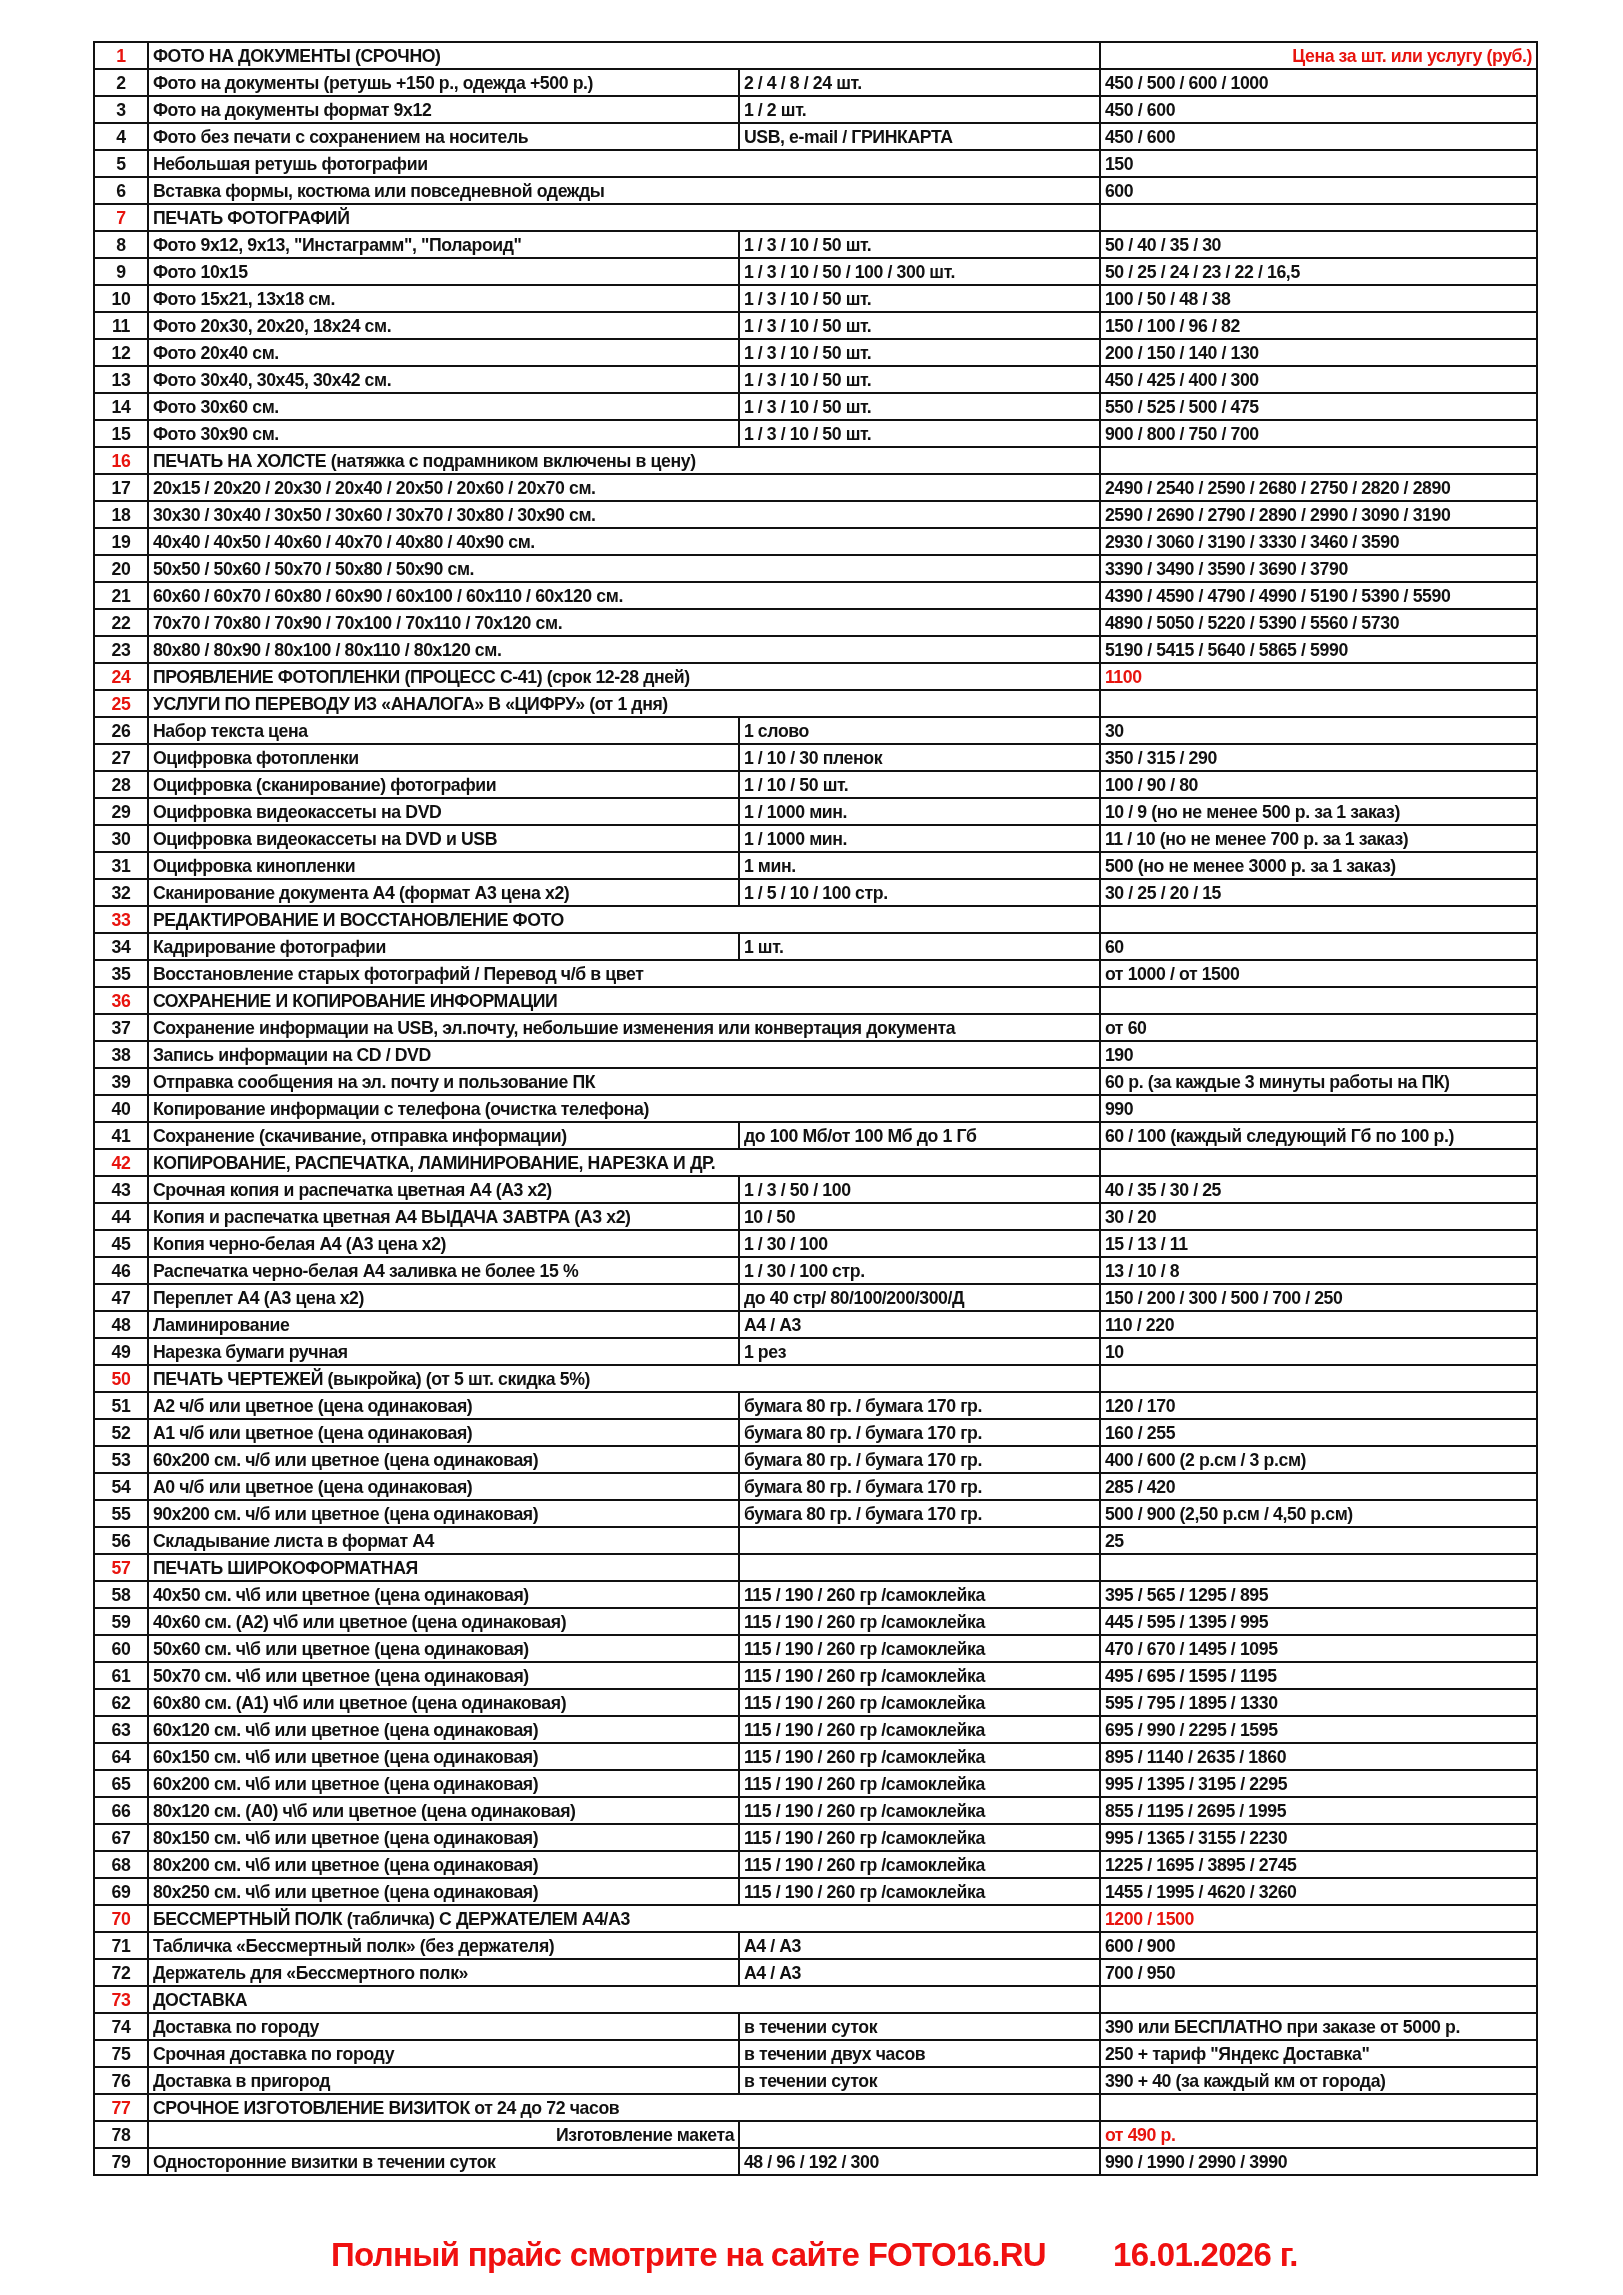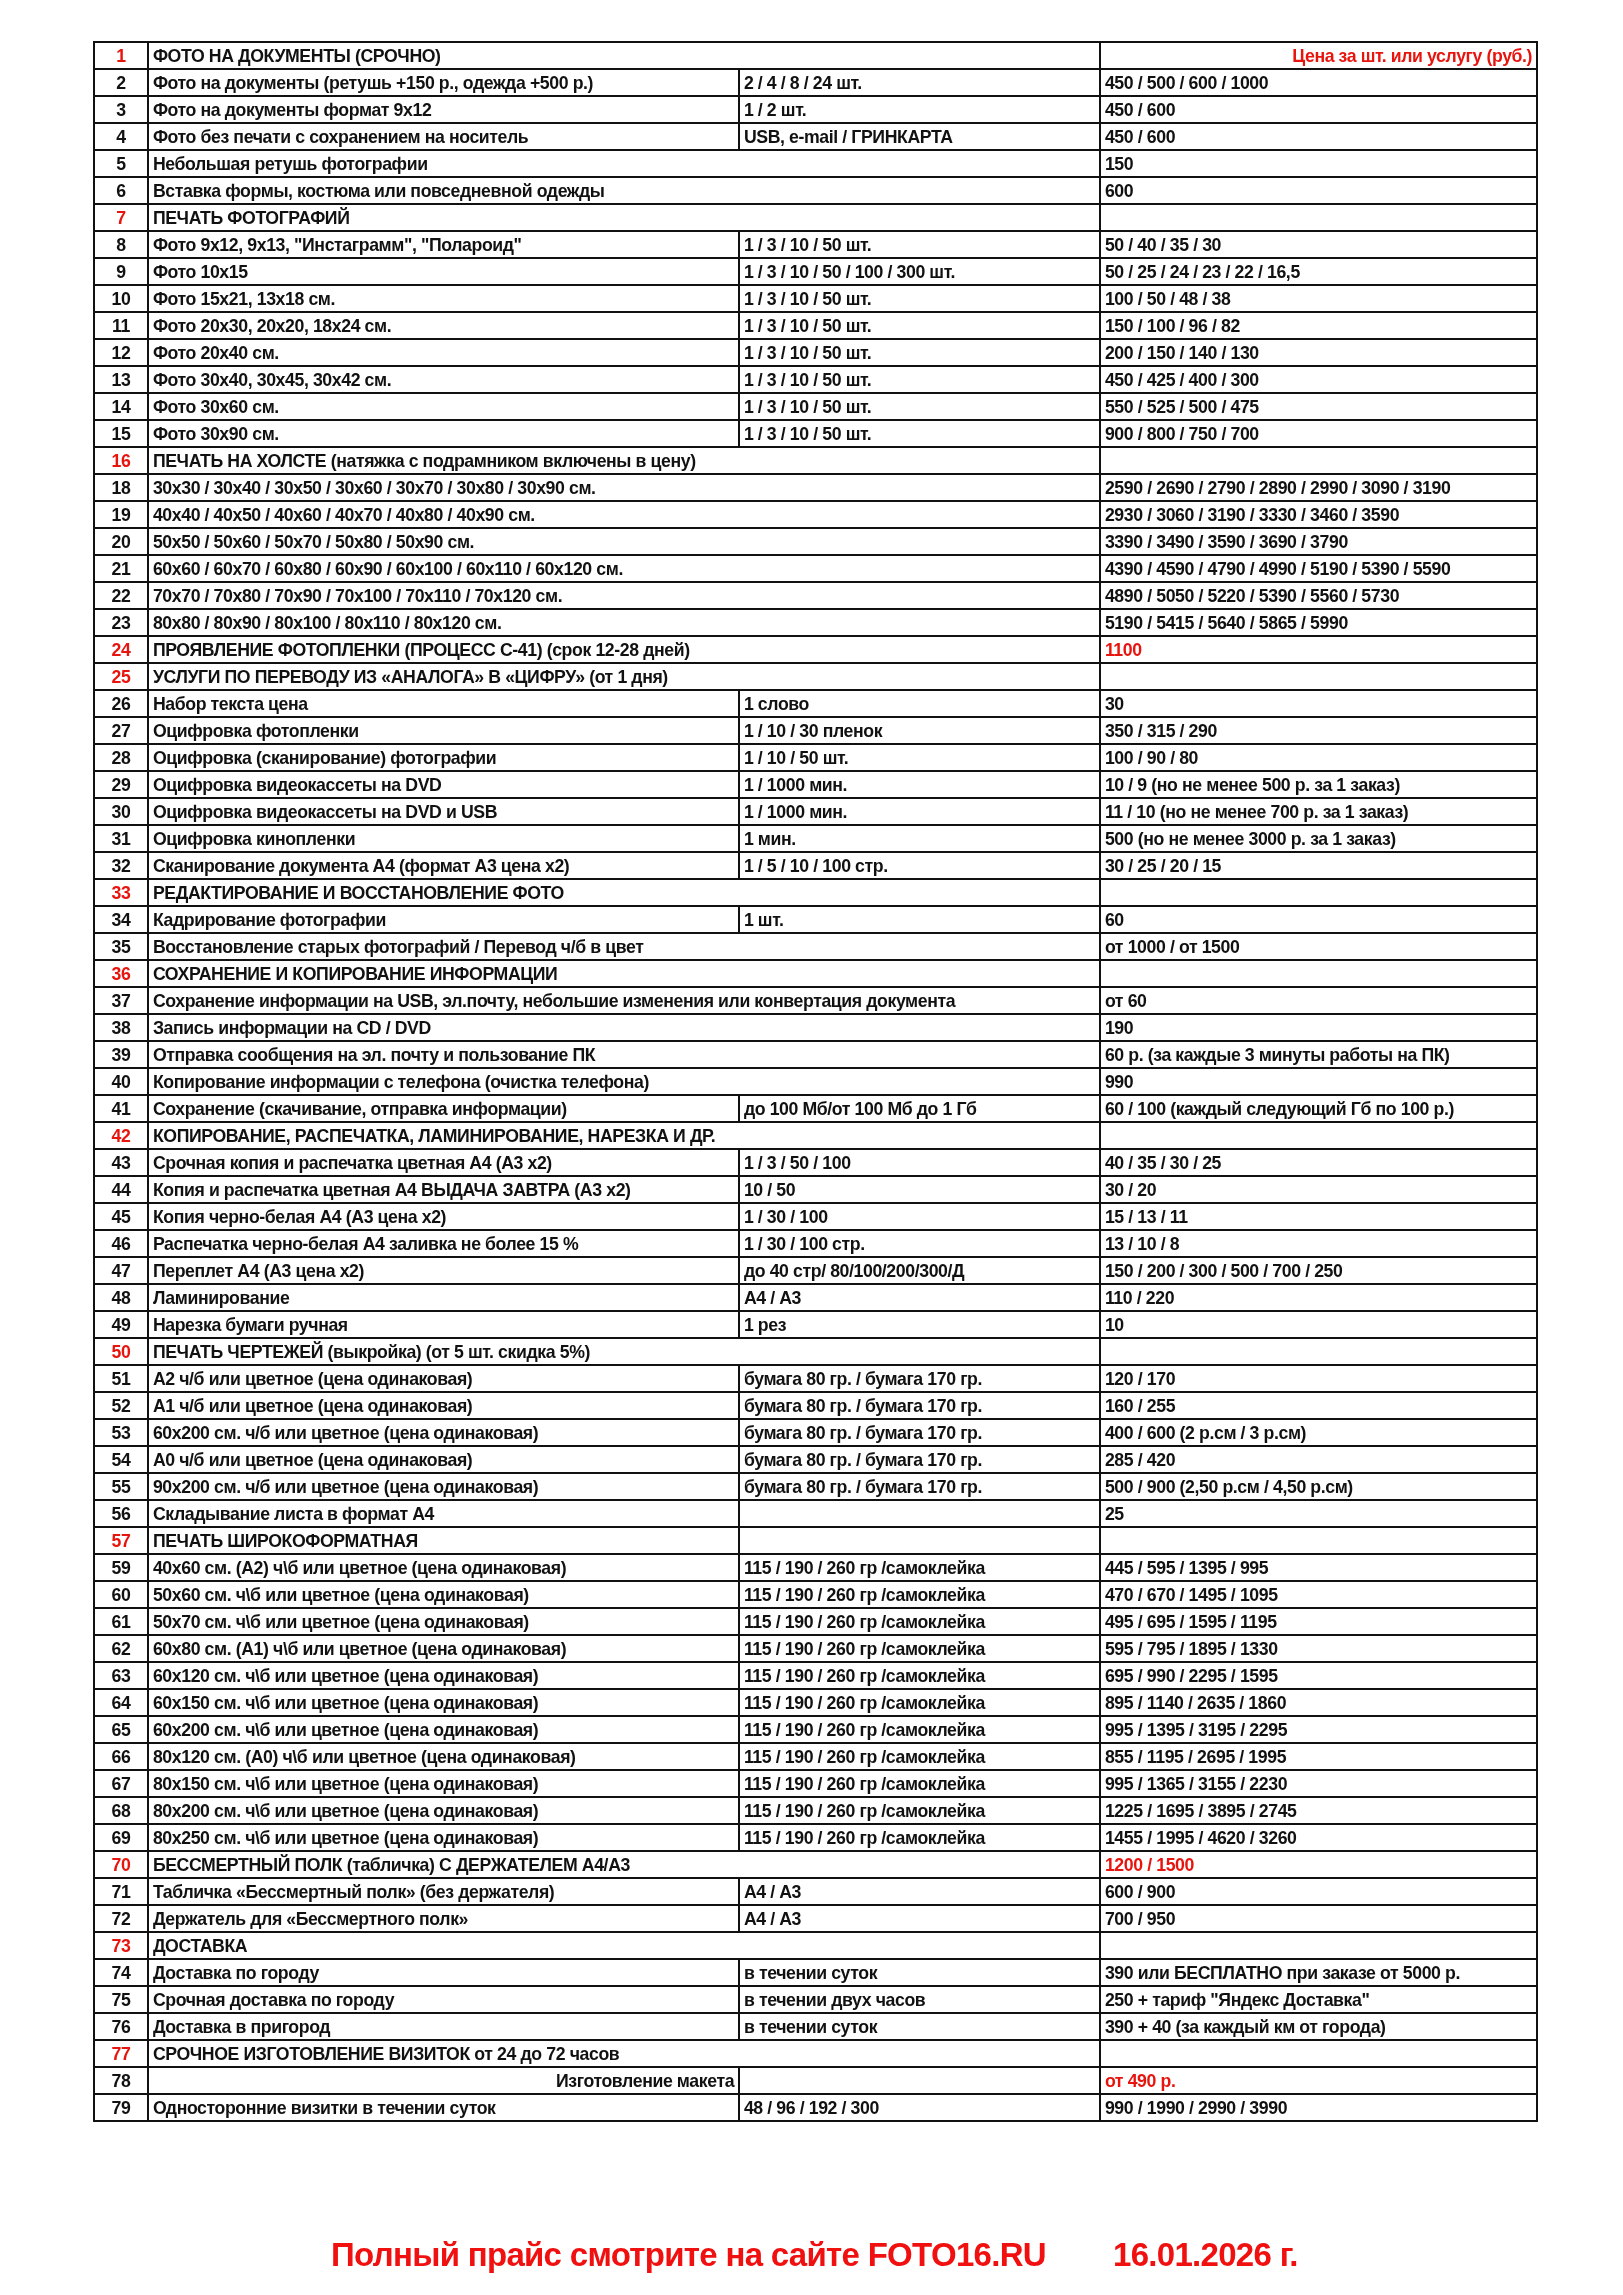--- a/index.html
+++ b/index.html
@@ -118,20 +118,25 @@
           <td class="desc">Фото 30х90 см.</td>
           <td class="var">1 / 3 / 10 / 50 шт.</td>
           <td class="price">900 / 800 / 750 / 700</td>
         </tr>
         <tr>
           <td class="num red">16</td>
           <td class="sec" colspan="2">ПЕЧАТЬ НА ХОЛСТЕ (натяжка с подрамником включены в цену)</td>
           <td class="price"></td>
         </tr>
         <tr>
+          <td class="num">17</td>
+          <td class="desc" colspan="2">20х15 / 20х20 / 20х30 / 20х40 / 20х50 / 20х60 / 20х70 см.</td>
+          <td class="price">2490 / 2540 / 2590 / 2680 / 2750 / 2820 / 2890</td>
+        </tr>
+        <tr>
           <td class="num">18</td>
           <td class="desc" colspan="2">30х30 / 30х40 / 30х50 / 30х60 / 30х70 / 30х80 / 30х90 см.</td>
           <td class="price">2590 / 2690 / 2790 / 2890 / 2990 / 3090 / 3190</td>
         </tr>
         <tr>
           <td class="num">19</td>
           <td class="desc" colspan="2">40х40 / 40х50 / 40х60 / 40х70 / 40х80 / 40х90 см.</td>
           <td class="price">2930 / 3060 / 3190 / 3330 / 3460 / 3590</td>
         </tr>
         <tr>
@@ -339,20 +344,26 @@
           <td class="num">56</td>
           <td class="desc">Складывание листа в формат А4</td>
           <td class="var"></td>
           <td class="price">25</td>
         </tr>
         <tr>
           <td class="num red">57</td>
           <td class="sec">ПЕЧАТЬ ШИРОКОФОРМАТНАЯ</td>
           <td class="var"></td>
           <td class="price"></td>
+        </tr>
+        <tr>
+          <td class="num">58</td>
+          <td class="desc">40х50 см. ч\б или цветное (цена одинаковая)</td>
+          <td class="var">115 / 190 / 260 гр /самоклейка</td>
+          <td class="price">395 / 565 / 1295 / 895</td>
         </tr>
         <tr>
           <td class="num">59</td>
           <td class="desc">40х60 см. (А2) ч\б или цветное (цена одинаковая)</td>
           <td class="var">115 / 190 / 260 гр /самоклейка</td>
           <td class="price">445 / 595 / 1395 / 995</td>
         </tr>
         <tr>
           <td class="num">60</td>
           <td class="desc">50х60 см. ч\б или цветное (цена одинаковая)</td>

